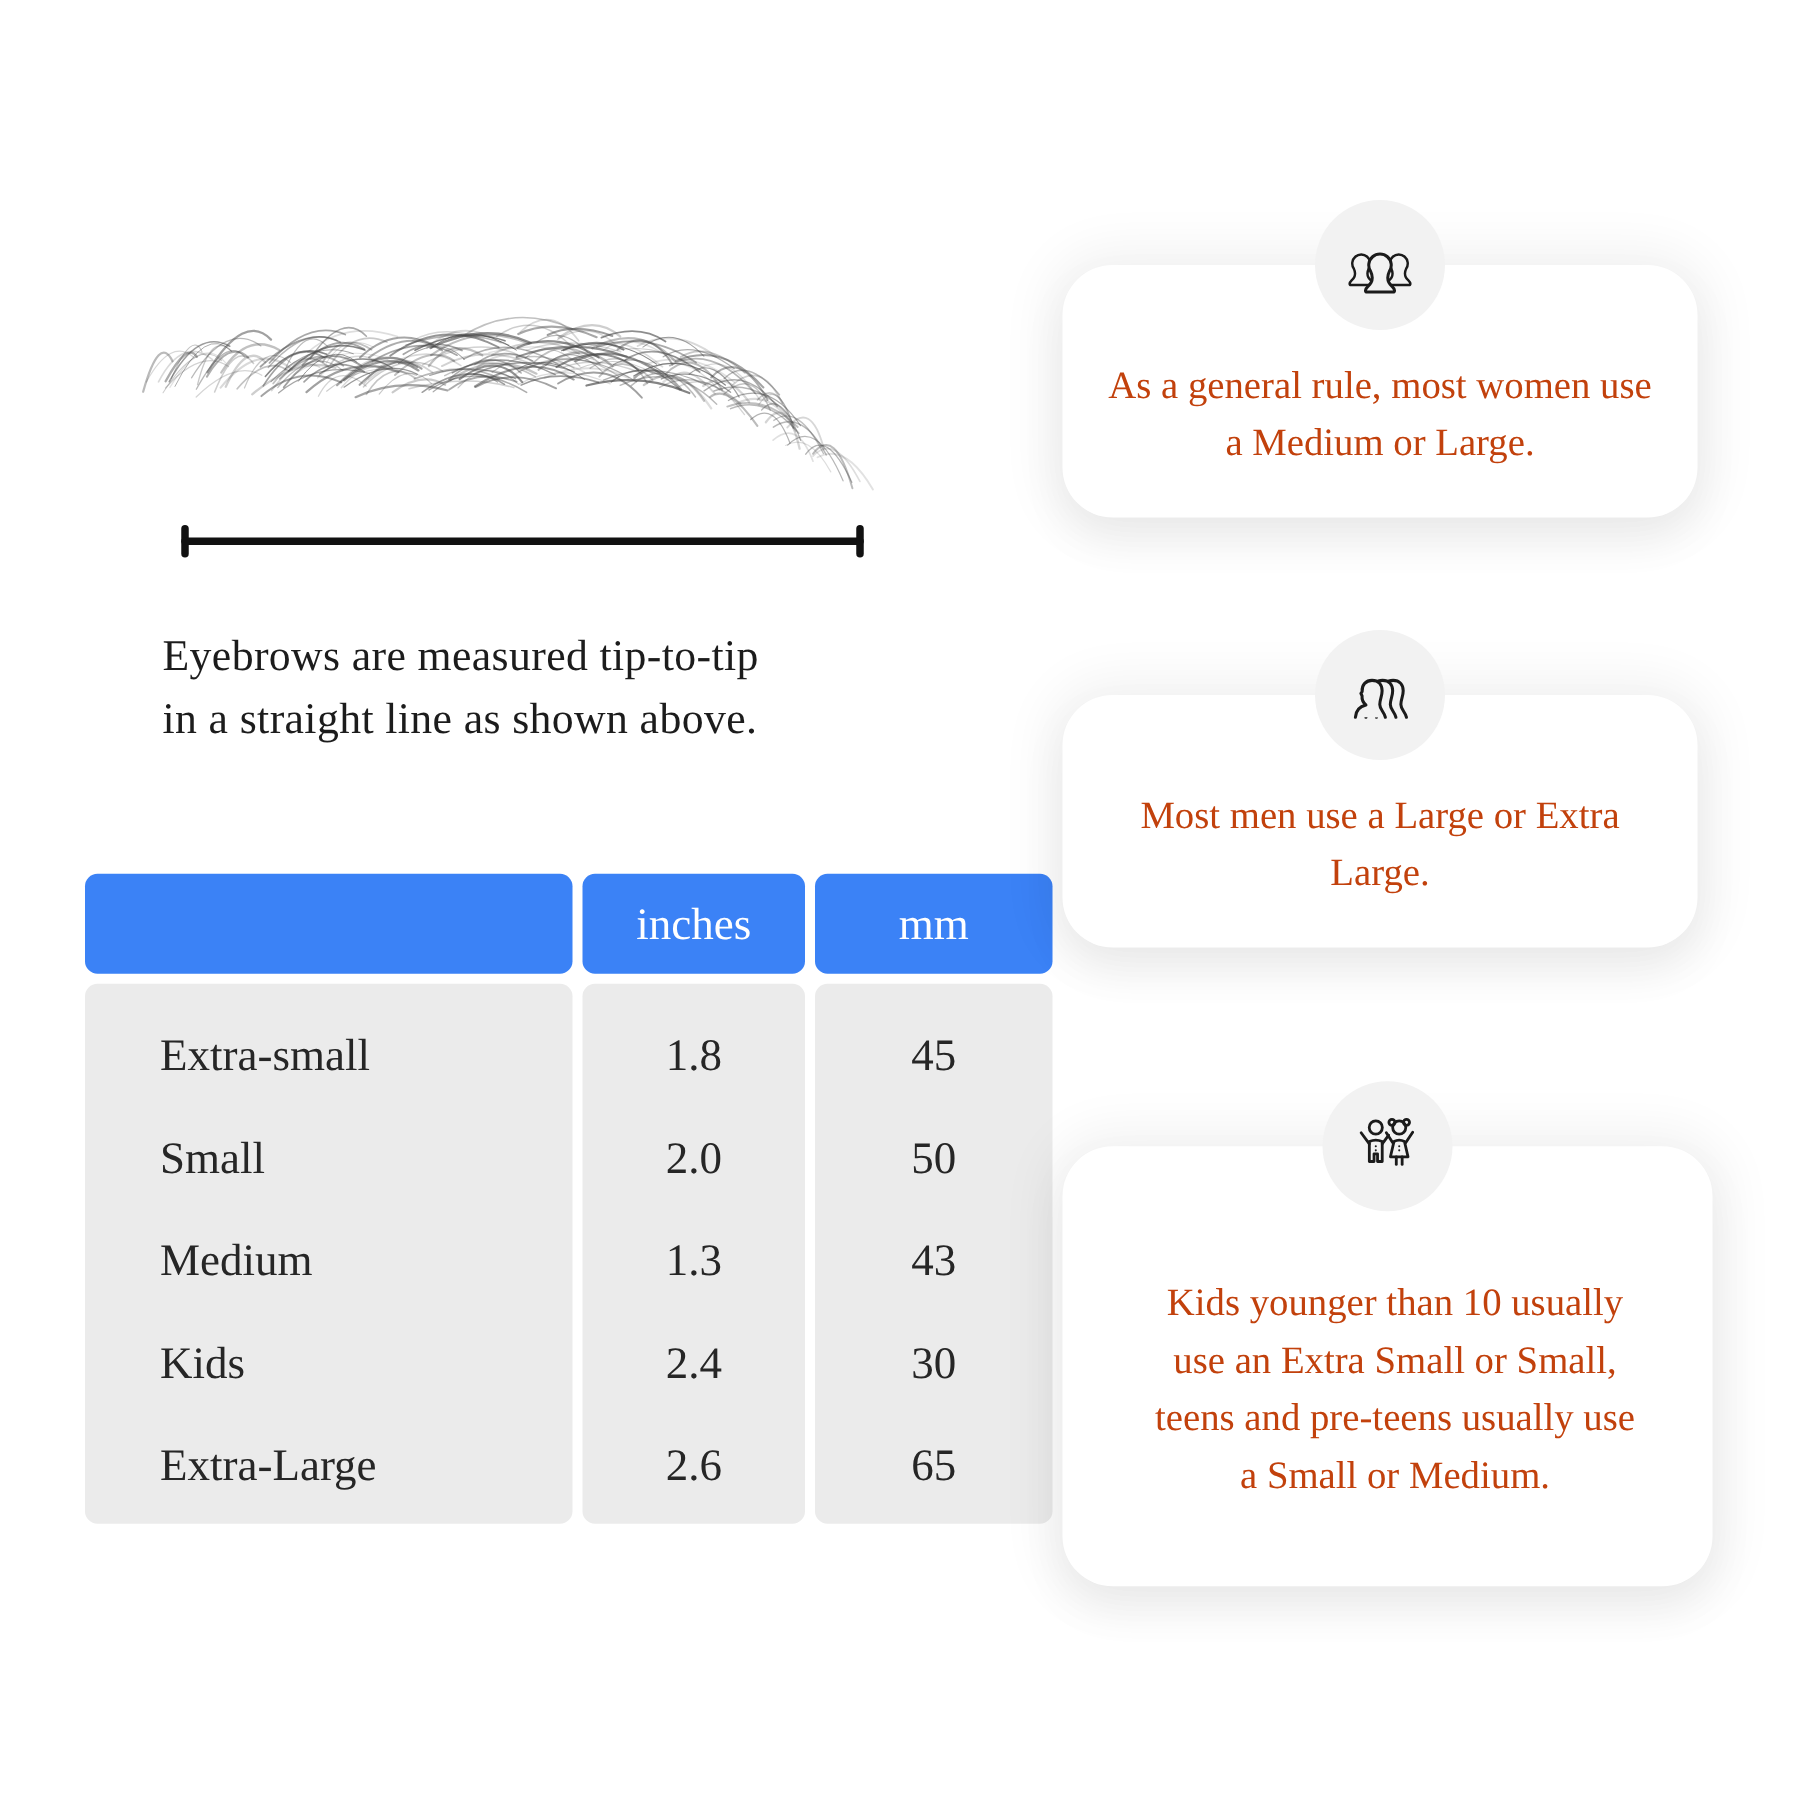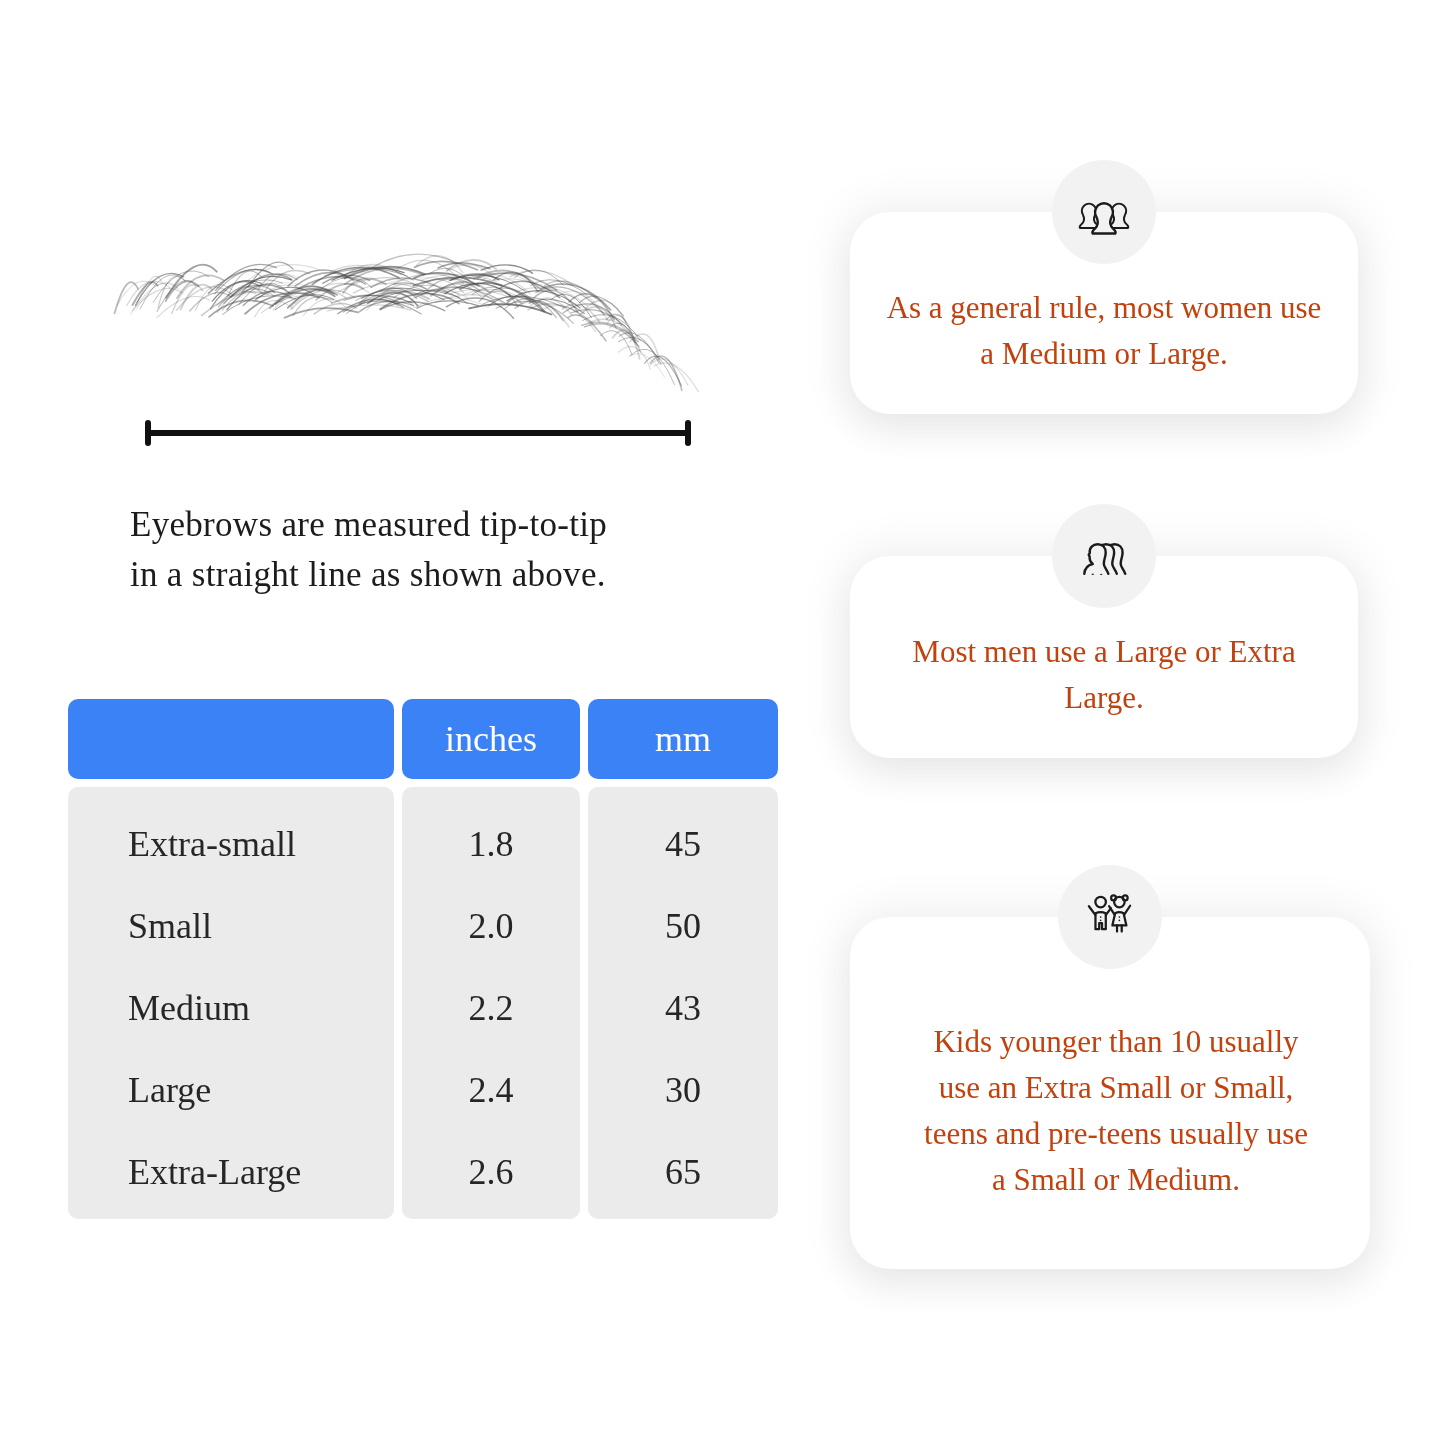--- a/index.html
+++ b/index.html
@@ -13,21 +13,21 @@
   .measure-line{position:absolute;left:145px;top:420px;width:546px;height:26px;}
   .measure-line .bar{position:absolute;left:0;right:0;top:10px;height:6px;background:#111;border-radius:3px;}
   .measure-line .tick{position:absolute;top:0;width:6px;height:26px;background:#111;border-radius:3px;}
   .measure-line .tick.left{left:0;}
   .measure-line .tick.right{right:0;}
   .caption{position:absolute;left:130px;top:500px;font-size:35px;line-height:50px;color:#1c1c1c;letter-spacing:.3px;}
   
   .size-table{position:absolute;left:68px;top:699px;width:698px;}
   .t-head,.t-body{display:flex;gap:8px;}
   .t-body{margin-top:8px;}
-  .col-size{width:326px;flex:none;text-align:center;}
+  .col-size{width:390px;flex:none;text-align:center;}
   .col-in{width:178px;flex:none;}
   .col-mm{width:190px;flex:none;}
   .h-block{height:80px;background:#3b82f6;border-radius:10px;display:flex;align-items:center;justify-content:center;
            color:#ffffff;font-size:36px;}
   .b-block{height:432px;background:#ebebeb;border-radius:10px;box-sizing:border-box;padding-top:16px;}
   .cell{height:82px;display:flex;align-items:center;font-size:36px;color:#262626;}
   .col-size .cell{padding-left:60px;justify-content:flex-start;}
   .col-in .cell,.col-mm .cell{justify-content:center;}
   
   .card{position:absolute;left:850px;width:508px;background:#ffffff;border-radius:40px;
@@ -265,27 +265,27 @@
     <div class="t-head">
       <div class="h-block col-size"></div>
       <div class="h-block col-in">inches</div>
       <div class="h-block col-mm">mm</div>
     </div>
     <div class="t-body">
       <div class="b-block col-size">
         <div class="cell">Extra-small</div>
         <div class="cell">Small</div>
         <div class="cell">Medium</div>
-        <div class="cell">Large</div>
+        <div class="cell">Kids</div>
         <div class="cell">Extra-Large</div>
       </div>
       <div class="b-block col-in">
         <div class="cell">1.8</div>
         <div class="cell">2.0</div>
-        <div class="cell">2.2</div>
+        <div class="cell">1.3</div>
         <div class="cell">2.4</div>
         <div class="cell">2.6</div>
       </div>
       <div class="b-block col-mm">
         <div class="cell">45</div>
         <div class="cell">50</div>
         <div class="cell">43</div>
         <div class="cell">30</div>
         <div class="cell">65</div>
       </div>

